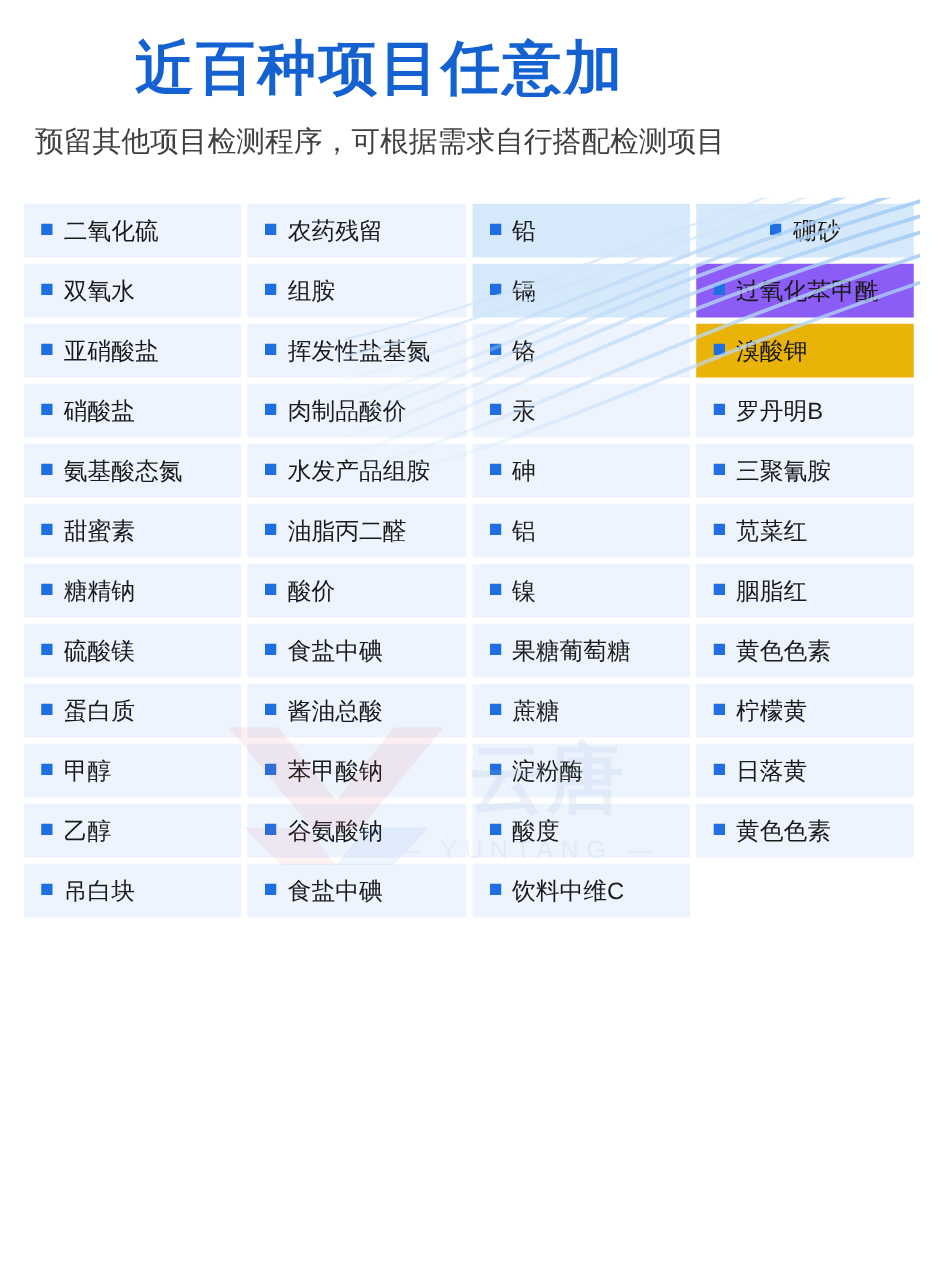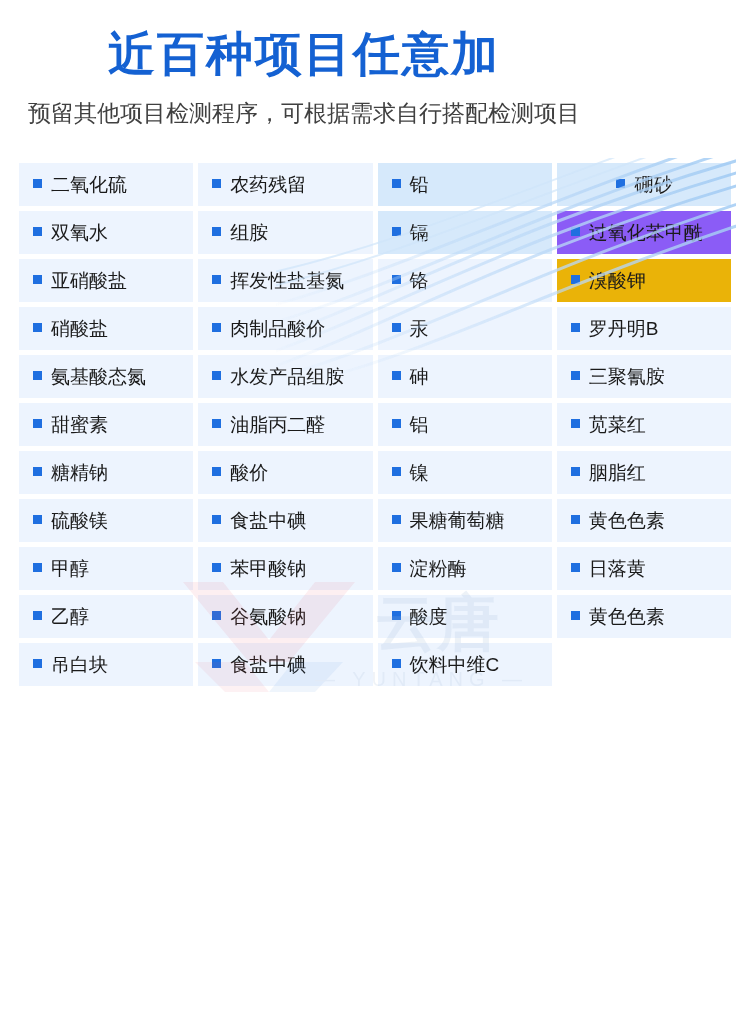--- a/index.html
+++ b/index.html
@@ -190,20 +190,26 @@
           <td><span class="bullet"></span><span class="cell-label">镍</span></td>
           <td><span class="bullet"></span><span class="cell-label">胭脂红</span></td>
         </tr>
         <tr>
           <td><span class="bullet"></span><span class="cell-label">硫酸镁</span></td>
           <td><span class="bullet"></span><span class="cell-label">食盐中碘</span></td>
           <td><span class="bullet"></span><span class="cell-label">果糖葡萄糖</span></td>
           <td><span class="bullet"></span><span class="cell-label">黄色色素</span></td>
         </tr>
         <tr>
+          <td><span class="bullet"></span><span class="cell-label">蛋白质</span></td>
+          <td><span class="bullet"></span><span class="cell-label">酱油总酸</span></td>
+          <td><span class="bullet"></span><span class="cell-label">蔗糖</span></td>
+          <td><span class="bullet"></span><span class="cell-label">柠檬黄</span></td>
+        </tr>
+        <tr>
           <td><span class="bullet"></span><span class="cell-label">甲醇</span></td>
           <td><span class="bullet"></span><span class="cell-label">苯甲酸钠</span></td>
           <td><span class="bullet"></span><span class="cell-label">淀粉酶</span></td>
           <td><span class="bullet"></span><span class="cell-label">日落黄</span></td>
         </tr>
         <tr>
           <td><span class="bullet"></span><span class="cell-label">乙醇</span></td>
           <td><span class="bullet"></span><span class="cell-label">谷氨酸钠</span></td>
           <td><span class="bullet"></span><span class="cell-label">酸度</span></td>
           <td><span class="bullet"></span><span class="cell-label">黄色色素</span></td>

